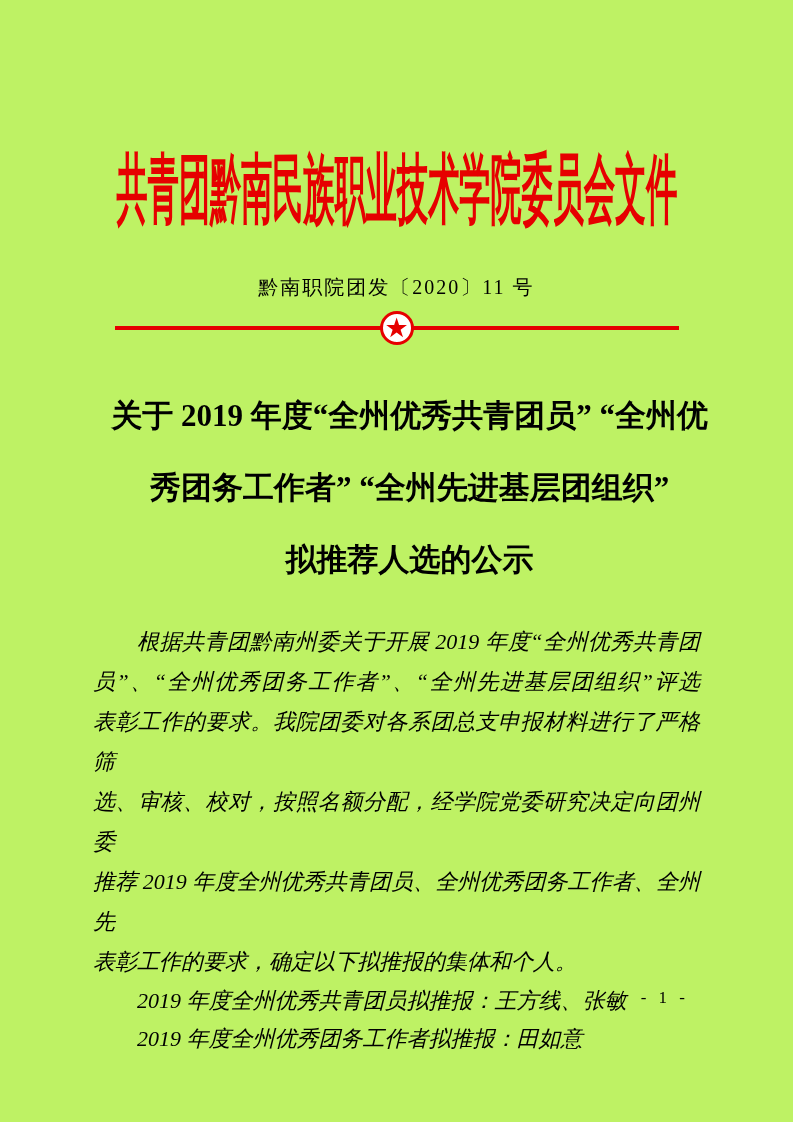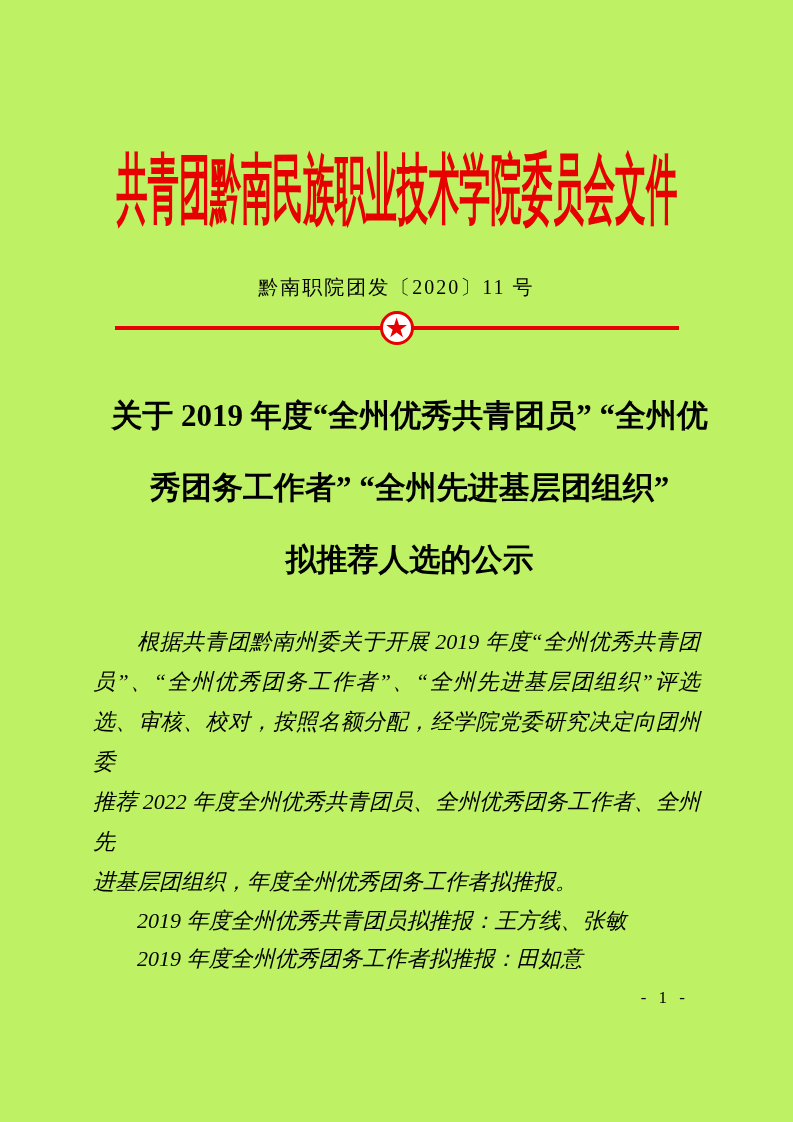--- a/index.html
+++ b/index.html
@@ -144,22 +144,23 @@
 
   <div class="doc-title">
     <div class="t-line">关于 2019 年度“全州优秀共青团员” “全州优</div>
     <div class="t-line">秀团务工作者” “全州先进基层团组织”</div>
     <div class="t-line">拟推荐人选的公示</div>
   </div>
 
   <div class="doc-body">
     <div class="b-line justify indent">根据共青团黔南州委关于开展 2019 年度“全州优秀共青团</div>
     <div class="b-line justify">员”、“全州优秀团务工作者”、“全州先进基层团组织”评选</div>
+    <div class="b-line justify">表彰工作的要求。我院团委对各系团总支申报材料进行了严格筛</div>
     <div class="b-line justify">选、审核、校对，按照名额分配，经学院党委研究决定向团州委</div>
-    <div class="b-line justify">推荐 2022 年度全州优秀共青团员、全州优秀团务工作者、全州先</div>
-    <div class="b-line">进基层团组织，年度全州优秀团务工作者拟推报。</div>
+    <div class="b-line justify">推荐 2019 年度全州优秀共青团员、全州优秀团务工作者、全州先</div>
+    <div class="b-line">表彰工作的要求，确定以下拟推报的集体和个人。</div>
     <div class="b-line tight indent">2019 年度全州优秀共青团员拟推报：王方线、张敏</div>
     <div class="b-line tight indent">2019 年度全州优秀团务工作者拟推报：田如意</div>
   </div>
 
   <div class="page-number">- 1 -</div>
 
 </div>
 
 </body></html>

